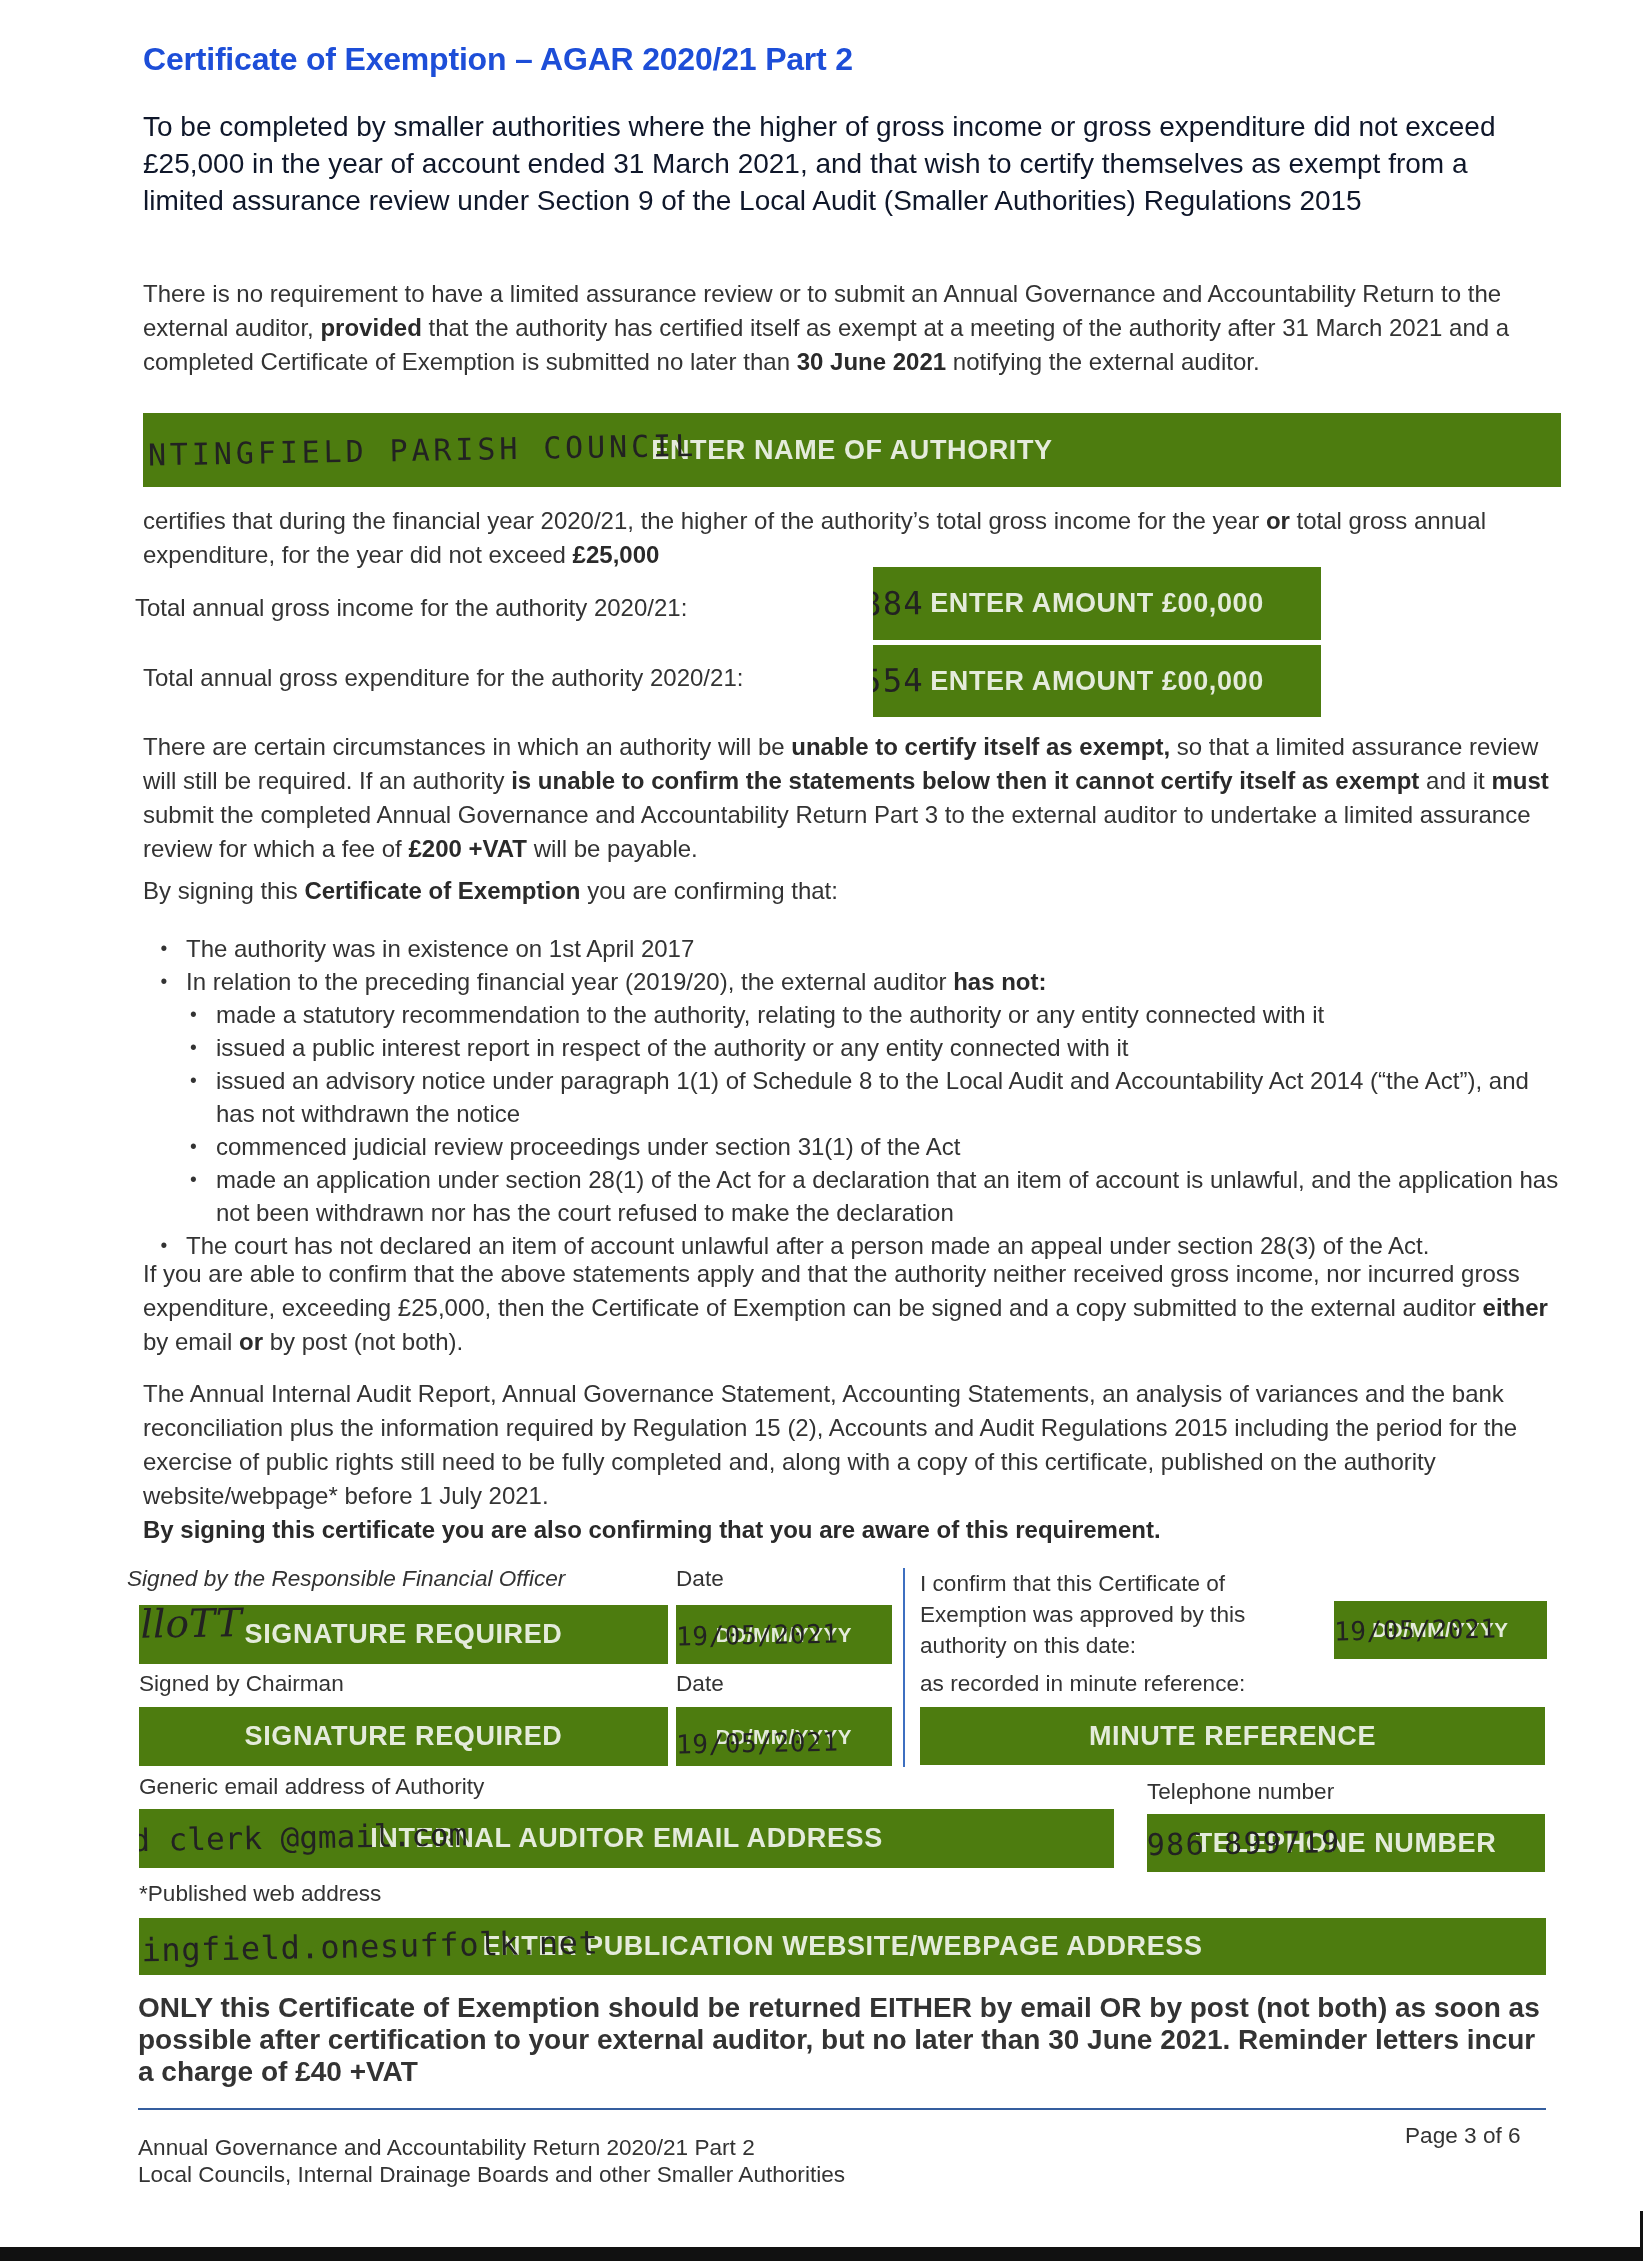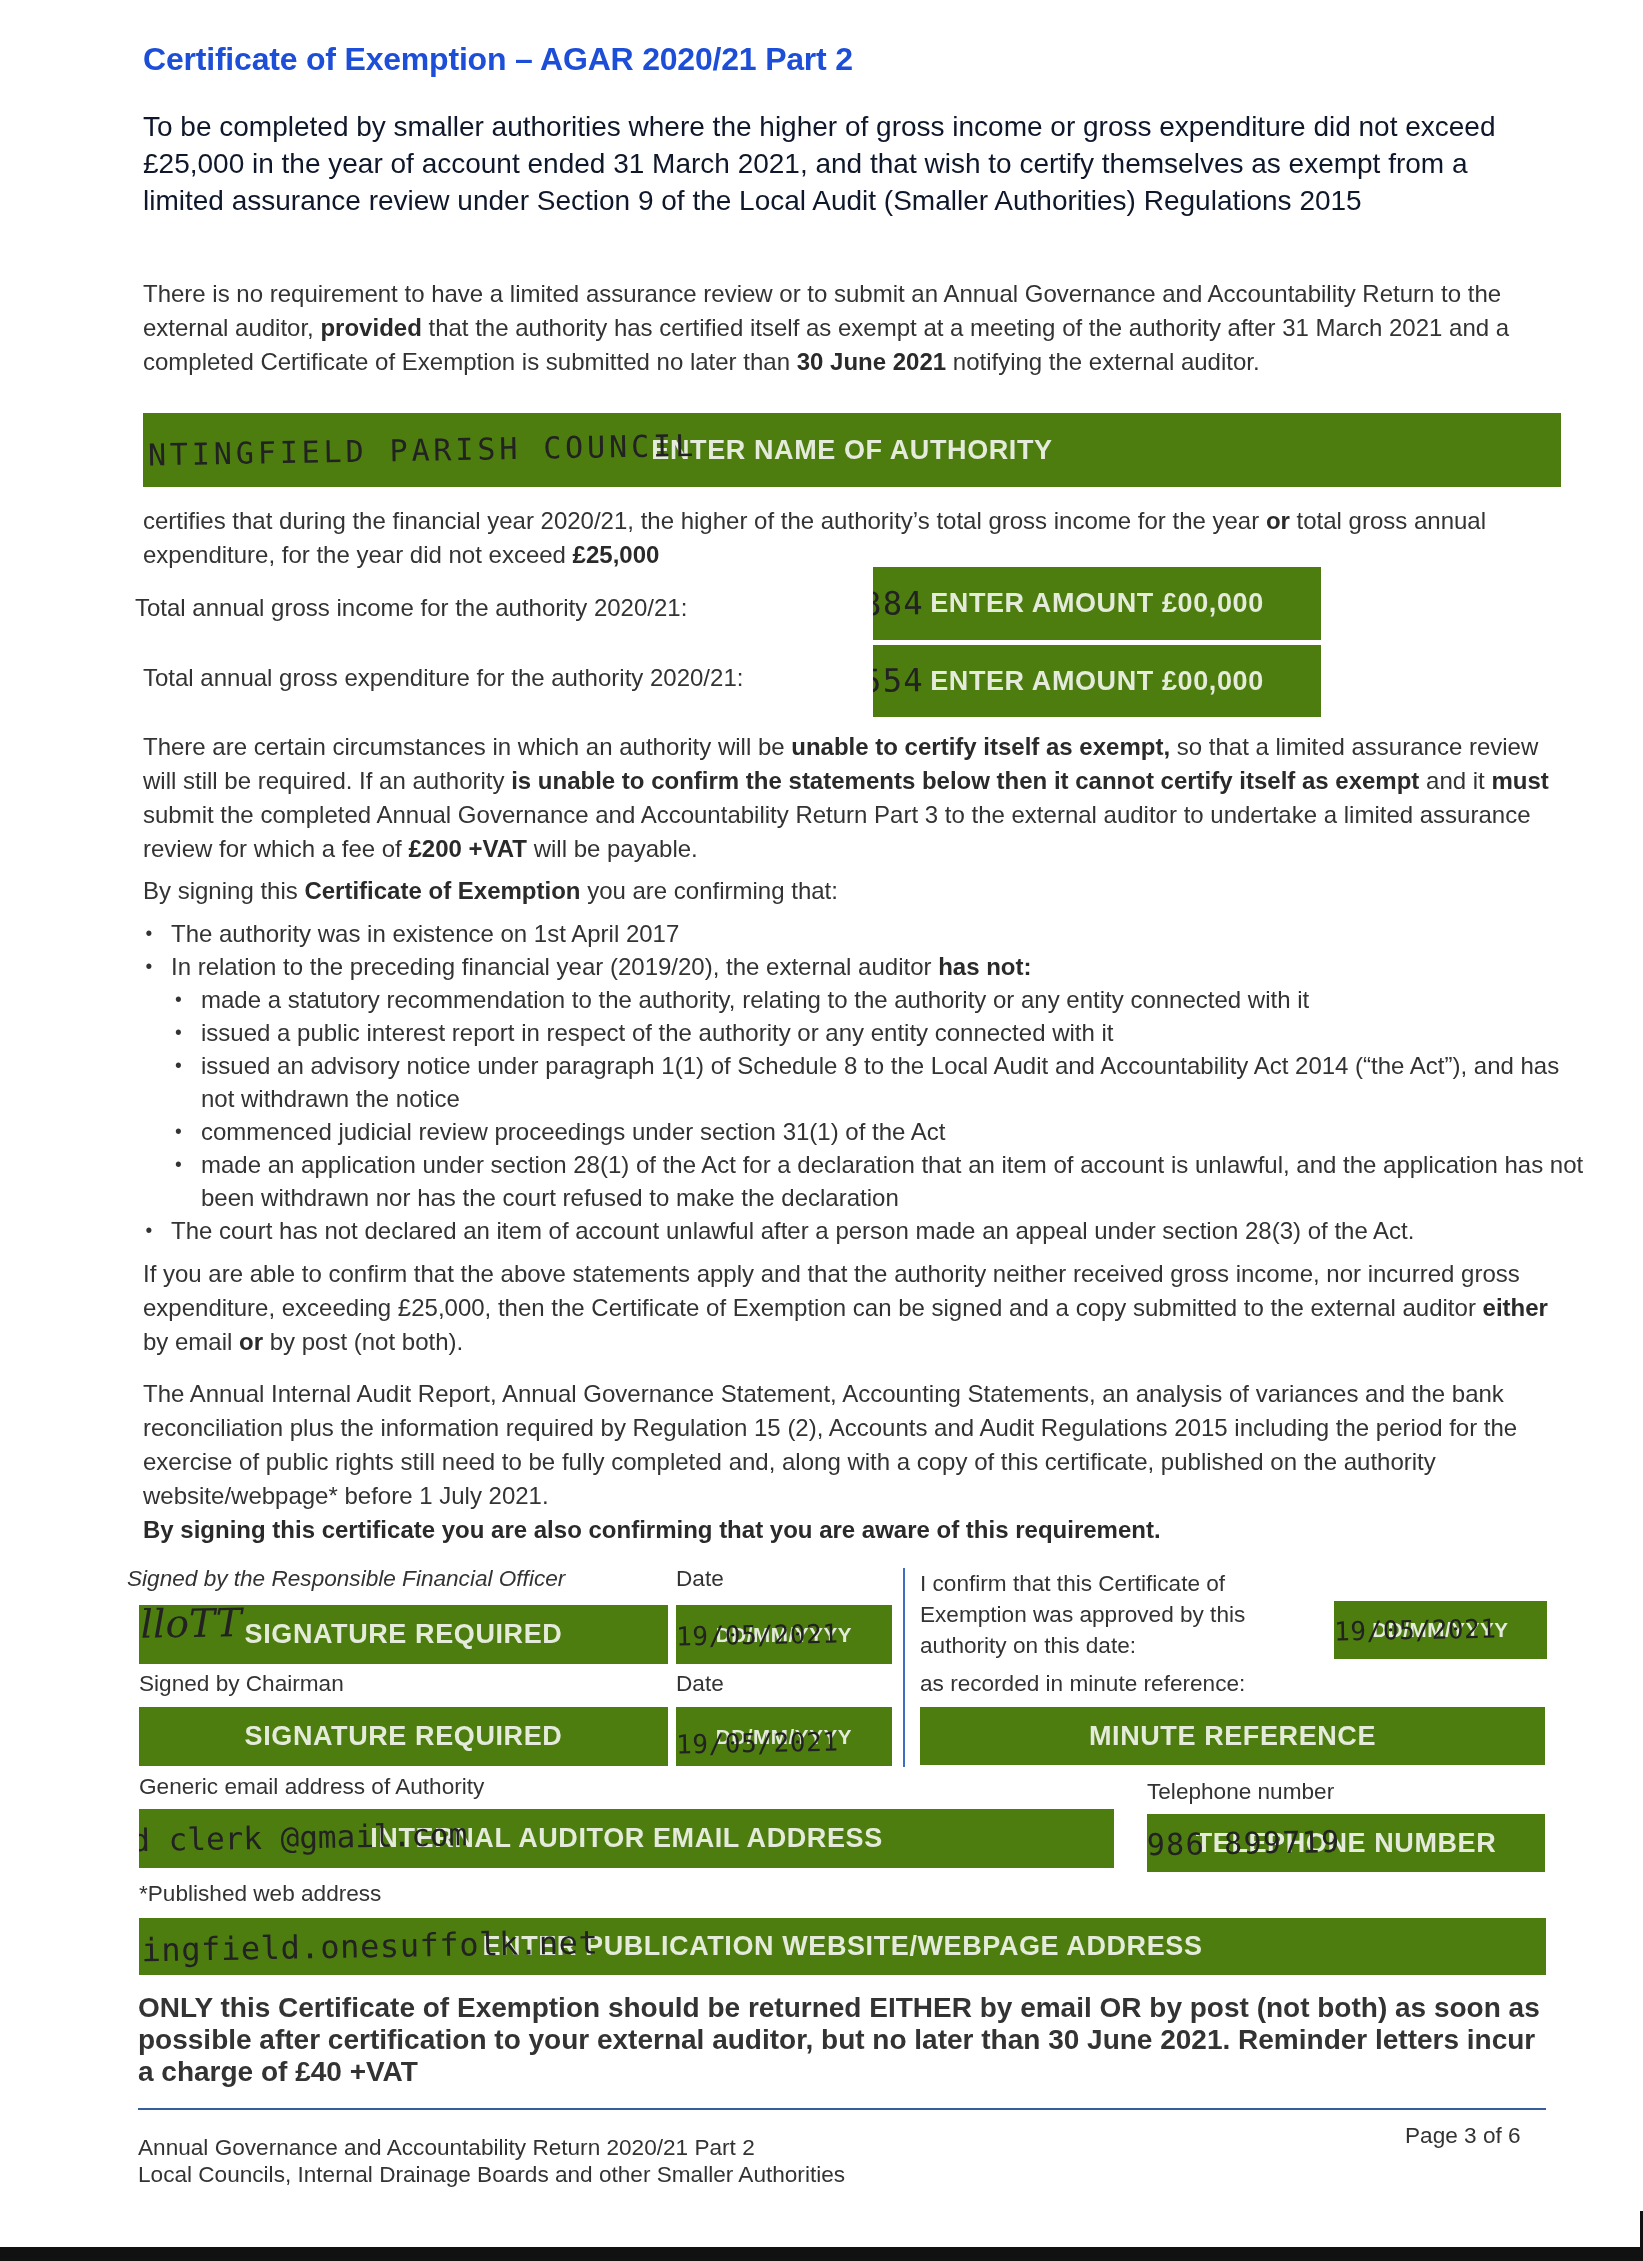--- a/index.html
+++ b/index.html
@@ -29,21 +29,21 @@
   .hand {
     position: relative; z-index: 2; font-family: "DejaVu Sans Mono", monospace; color: #222;
     font-size: 32px; white-space: nowrap; letter-spacing: 1.3px; transform: rotate(-1deg);
   }
   .hand.caps { font-size: 30px; letter-spacing: 3.9px; }
   .hand.sig { font-family: "DejaVu Serif", serif; font-style: italic; font-size: 39px; letter-spacing: 0; }
   .cert { left: 143px; top: 504px; width: 1418px; }
   .row-label { font-size: 24px; color: #333; white-space: nowrap; }
   .para2 { left: 143px; top: 730px; width: 1418px; }
   .para3 { left: 143px; top: 874px; width: 1418px; }
-  ul.bullets { margin: 0; padding: 0; list-style: none; }
+  ul.bullets { margin: 15px; padding: 0; list-style: none; }
   ul.bullets li { position: relative; padding-left: 28px; font-size: 24px; line-height: 33px; color: #333; }
   ul.bullets li::before { content: "\2022"; position: absolute; left: 2.6px; top: 0; font-size: 19.3px; }
   ul.bullets li.sub { padding-left: 58px; }
   ul.bullets li.sub::before { left: 32px; }
   .bl { left: 143px; top: 917px; width: 1444px; }
   .para4 { left: 143px; top: 1257px; width: 1418px; }
   .para5 { left: 143px; top: 1377px; width: 1418px; }
   .small-label { font-size: 22.6px; color: #333; white-space: nowrap; }
   .vline { position: absolute; left: 903px; top: 1568px; width: 1.9px; height: 199px; background: #3d6fc0; }
   .bold-notice { left: 138px; top: 1992px; width: 1418px; font-size: 28px; line-height: 32px; font-weight: bold; color: #333; }

